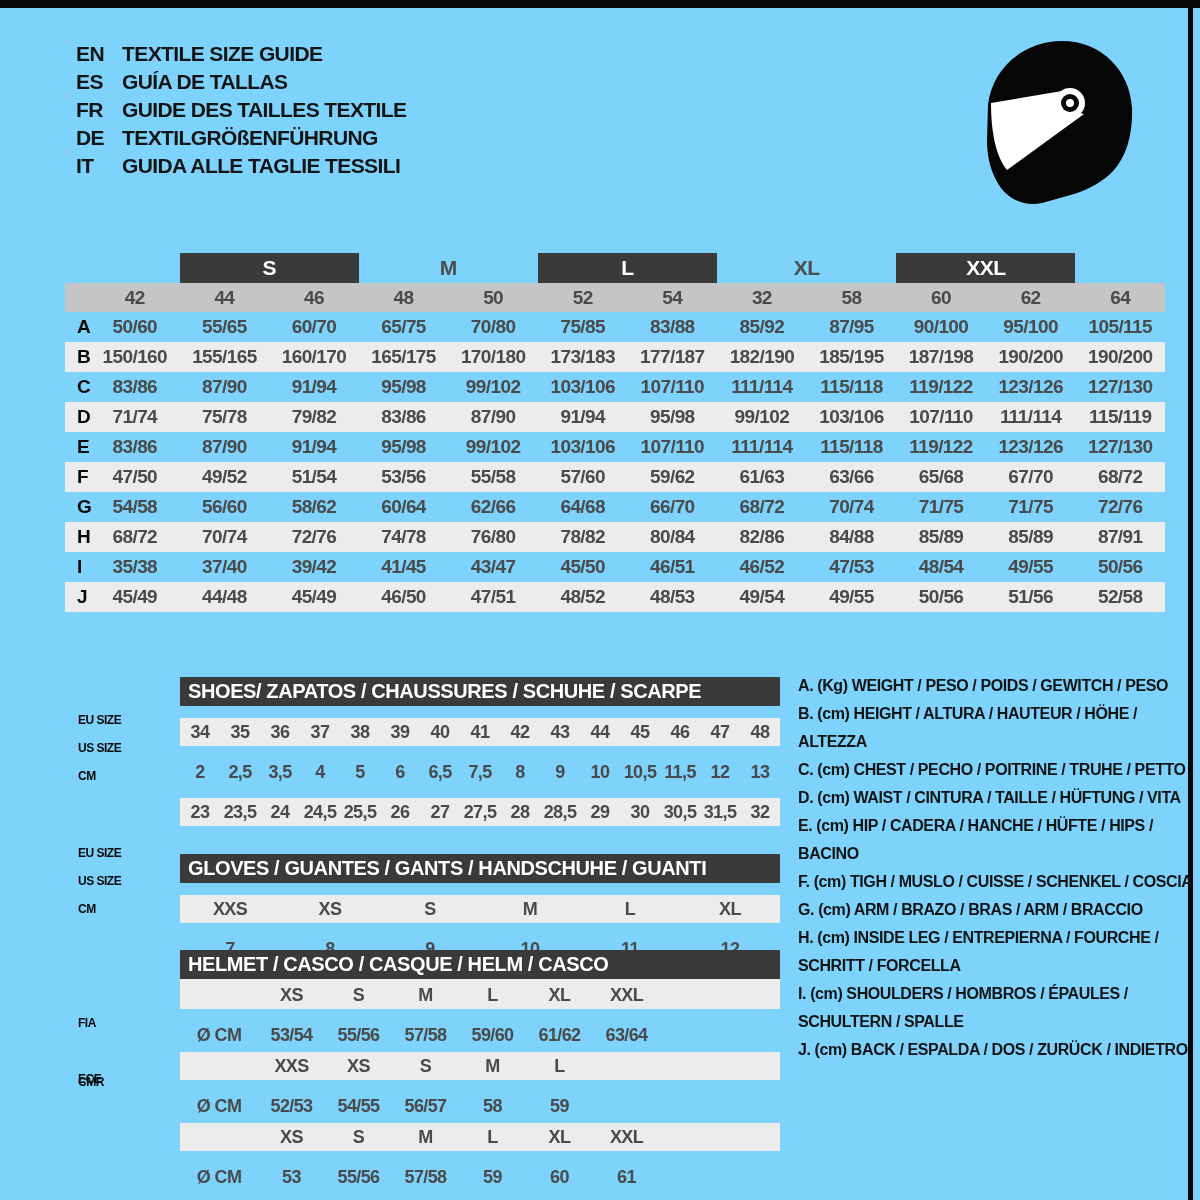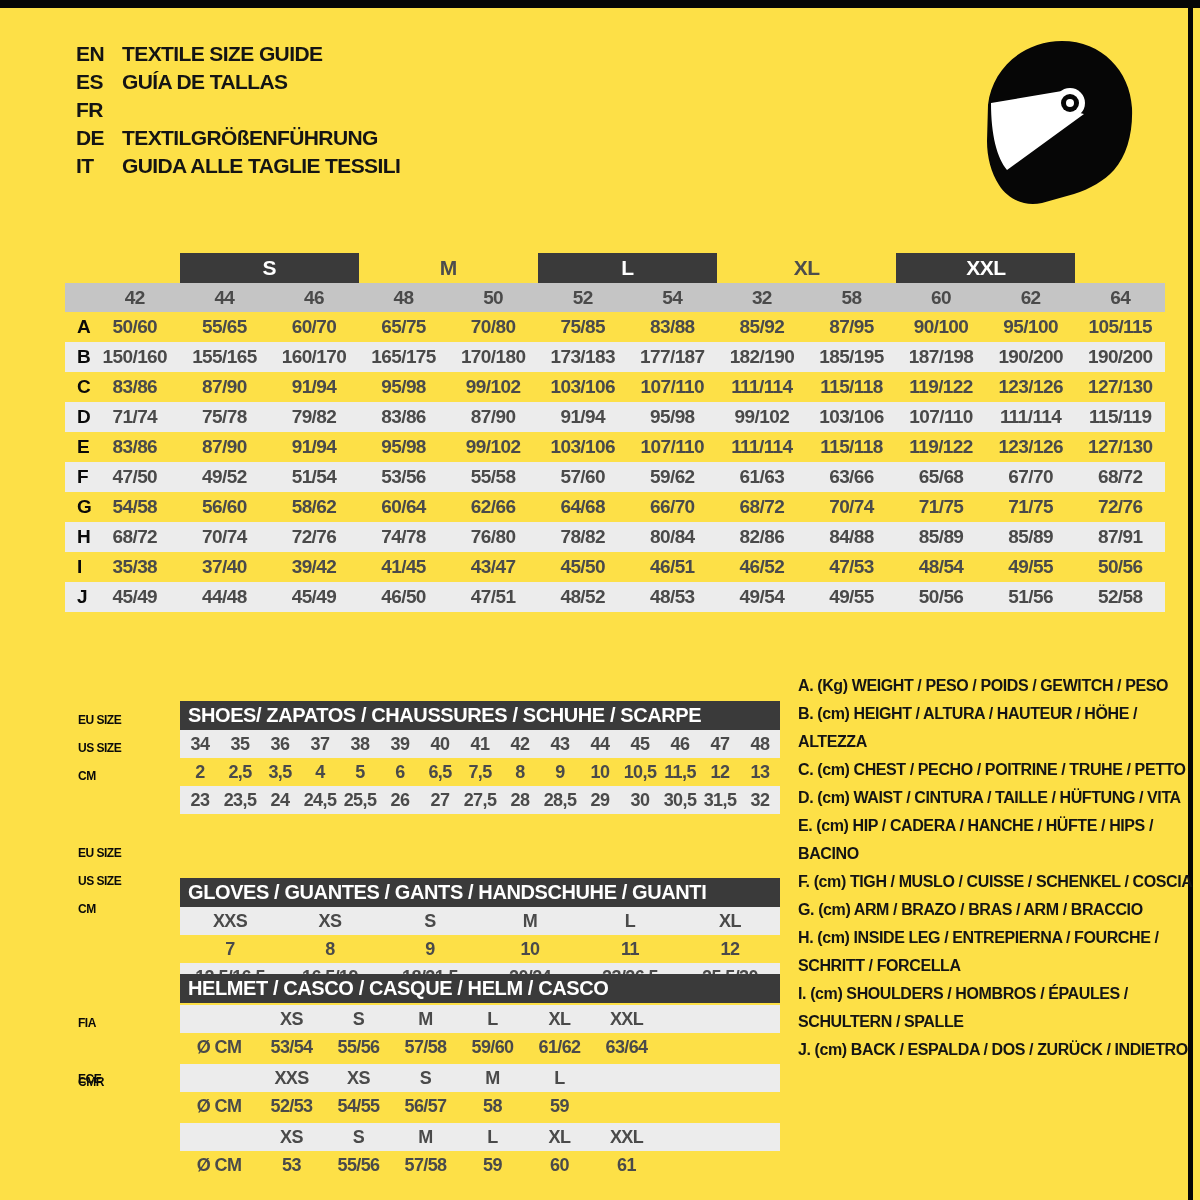--- a/index.html
+++ b/index.html
@@ -1,16 +1,16 @@
 <!DOCTYPE html>
 <html><head>
 <meta charset="utf-8">
 <style>
   html,body{margin:0;padding:0;background:#ffffff;}
-  .page{position:relative;width:1200px;height:1200px;background:#fde047;overflow:hidden;
+  .page{position:relative;width:1200px;height:1200px;background:#7dd3fc;overflow:hidden;
         font-family:"Liberation Sans","DejaVu Sans",sans-serif;color:#111;}
 
   
   .top-border{position:absolute;left:0;top:0;width:1200px;height:8px;background:#060606;}
   .right-border{position:absolute;left:1188px;top:0;width:5px;height:1200px;background:#060606;}
 
   
   .langs{position:absolute;left:76px;top:40px;}
   .lang-row{display:flex;height:28px;align-items:center;font-weight:bold;font-size:21px;
             letter-spacing:-0.6px;color:#141414;white-space:nowrap;}
@@ -33,22 +33,22 @@
   .row-label{text-align:left;padding-left:12px;color:#0a0a0a;font-size:19px;font-weight:bold;}
   .data-row.striped{background:#ececec;}
 
   
   .sub-table{position:absolute;left:180px;width:600px;}
   .shoes-table{top:677px;}
   .gloves-table{top:854px;}
   .helmet-table{top:950px;}
   .sub-title{height:29px;background:#3a3a3a;color:#ffffff;font-weight:bold;font-size:20px;
              display:flex;align-items:center;padding-left:8px;box-sizing:border-box;
-             letter-spacing:-0.4px;white-space:nowrap;margin-top:24px;}
-  .sub-row{display:grid;height:28px;align-items:center;}
+             letter-spacing:-0.4px;white-space:nowrap;}
+  .sub-row{display:grid;height:28px;align-items:center;margin-top:12px;}
   .sub-row.gray{background:#ececec;}
   .shoes-cols{grid-template-columns:repeat(15,1fr);}
   .gloves-cols{grid-template-columns:repeat(6,1fr);}
   .helmet-cols{grid-template-columns:78px repeat(6,67px);}
   .sub-table .cell{font-size:18px;}
   .helmet-section .hdr{margin-top:2px;}
   .helmet-section + .helmet-section .hdr{margin-top:3px;}
 
   
   .side-label{position:absolute;left:78px;width:100px;height:28px;line-height:28px;
@@ -70,20 +70,21 @@
       <div class="lang-row">
         <span class="lang-code">EN</span>
         <span class="lang-title">TEXTILE SIZE GUIDE</span>
       </div>
       <div class="lang-row">
         <span class="lang-code">ES</span>
         <span class="lang-title">GUÍA DE TALLAS</span>
       </div>
       <div class="lang-row">
         <span class="lang-code">FR</span>
+        <span class="lang-title">GUIDE DES TAILLES TEXTILE</span>
       </div>
       <div class="lang-row">
         <span class="lang-code">DE</span>
         <span class="lang-title">TEXTILGRÖßENFÜHRUNG</span>
       </div>
       <div class="lang-row">
         <span class="lang-code">IT</span>
         <span class="lang-title">GUIDA ALLE TAGLIE TESSILI</span>
       </div>
     </div>

